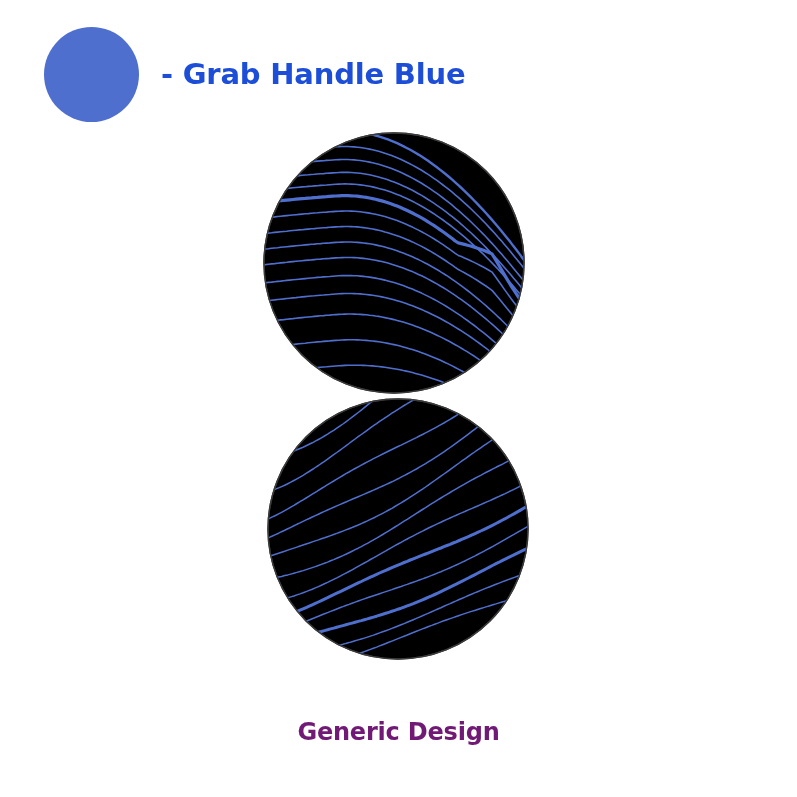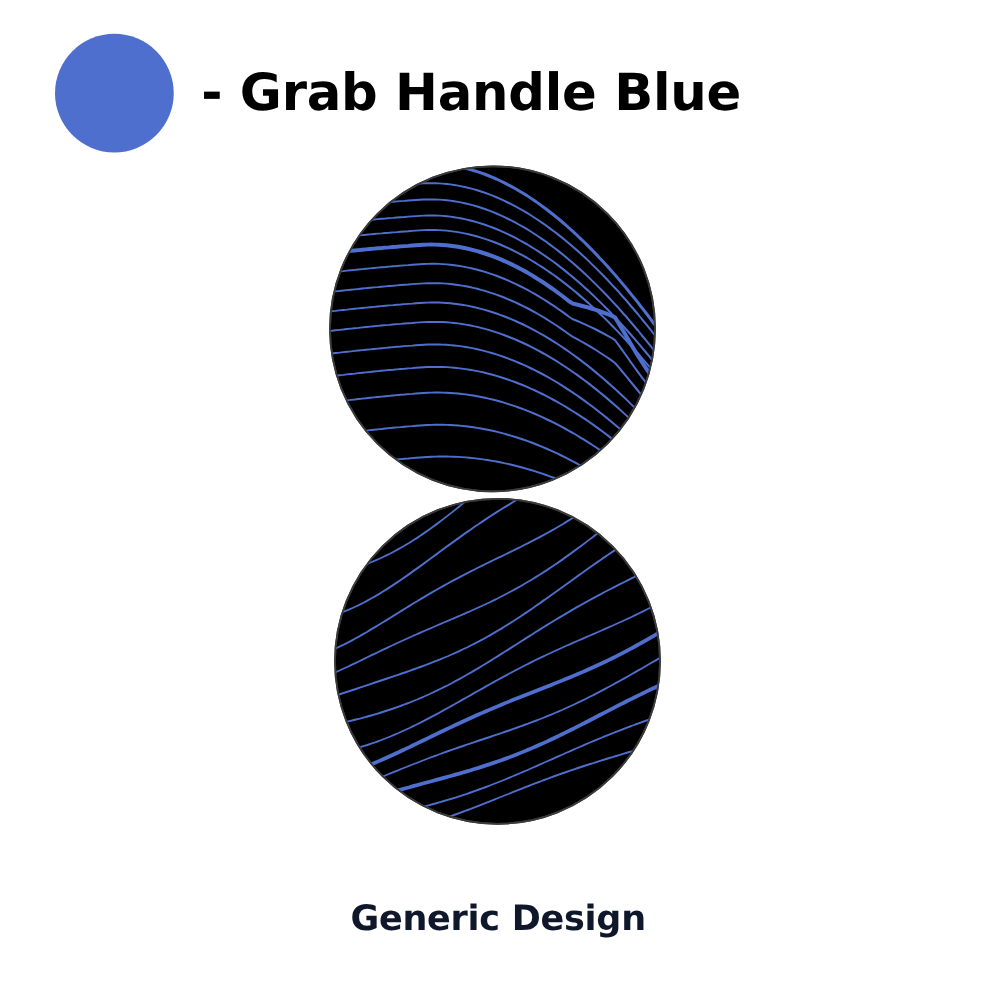--- a/index.html
+++ b/index.html
@@ -32,35 +32,35 @@
   .legend-swatch {
     width: 95px;
     height: 95px;
     border-radius: 50%;
     flex: 0 0 auto;
   }
   .legend-label {
     margin-left: 22px;
     font-family: "DejaVu Sans", sans-serif;
     font-weight: bold;
-    font-size: 41px;
-    color: #000000;
+    font-size: 29px;
+    color: #1d4ed8;
     letter-spacing: -0.2px;
     white-space: nowrap;
   }
   .caption {
     position: absolute;
     left: 0;
     right: 0;
     top: 718px;
     text-align: center;
     font-family: "DejaVu Sans", sans-serif;
     font-weight: bold;
-    font-size: 28px;
-    color: #0f172a;
+    font-size: 24px;
+    color: #701a75;
     letter-spacing: -0.2px;
   }
 </style>
 </head>
 <body>
 
 <svg id="canvas" viewBox="0 0 797 797">
   <defs>
     <clipPath id="clipTop">
       <circle id="clipTopCircle" cx="394" cy="263" r="130"></circle>

